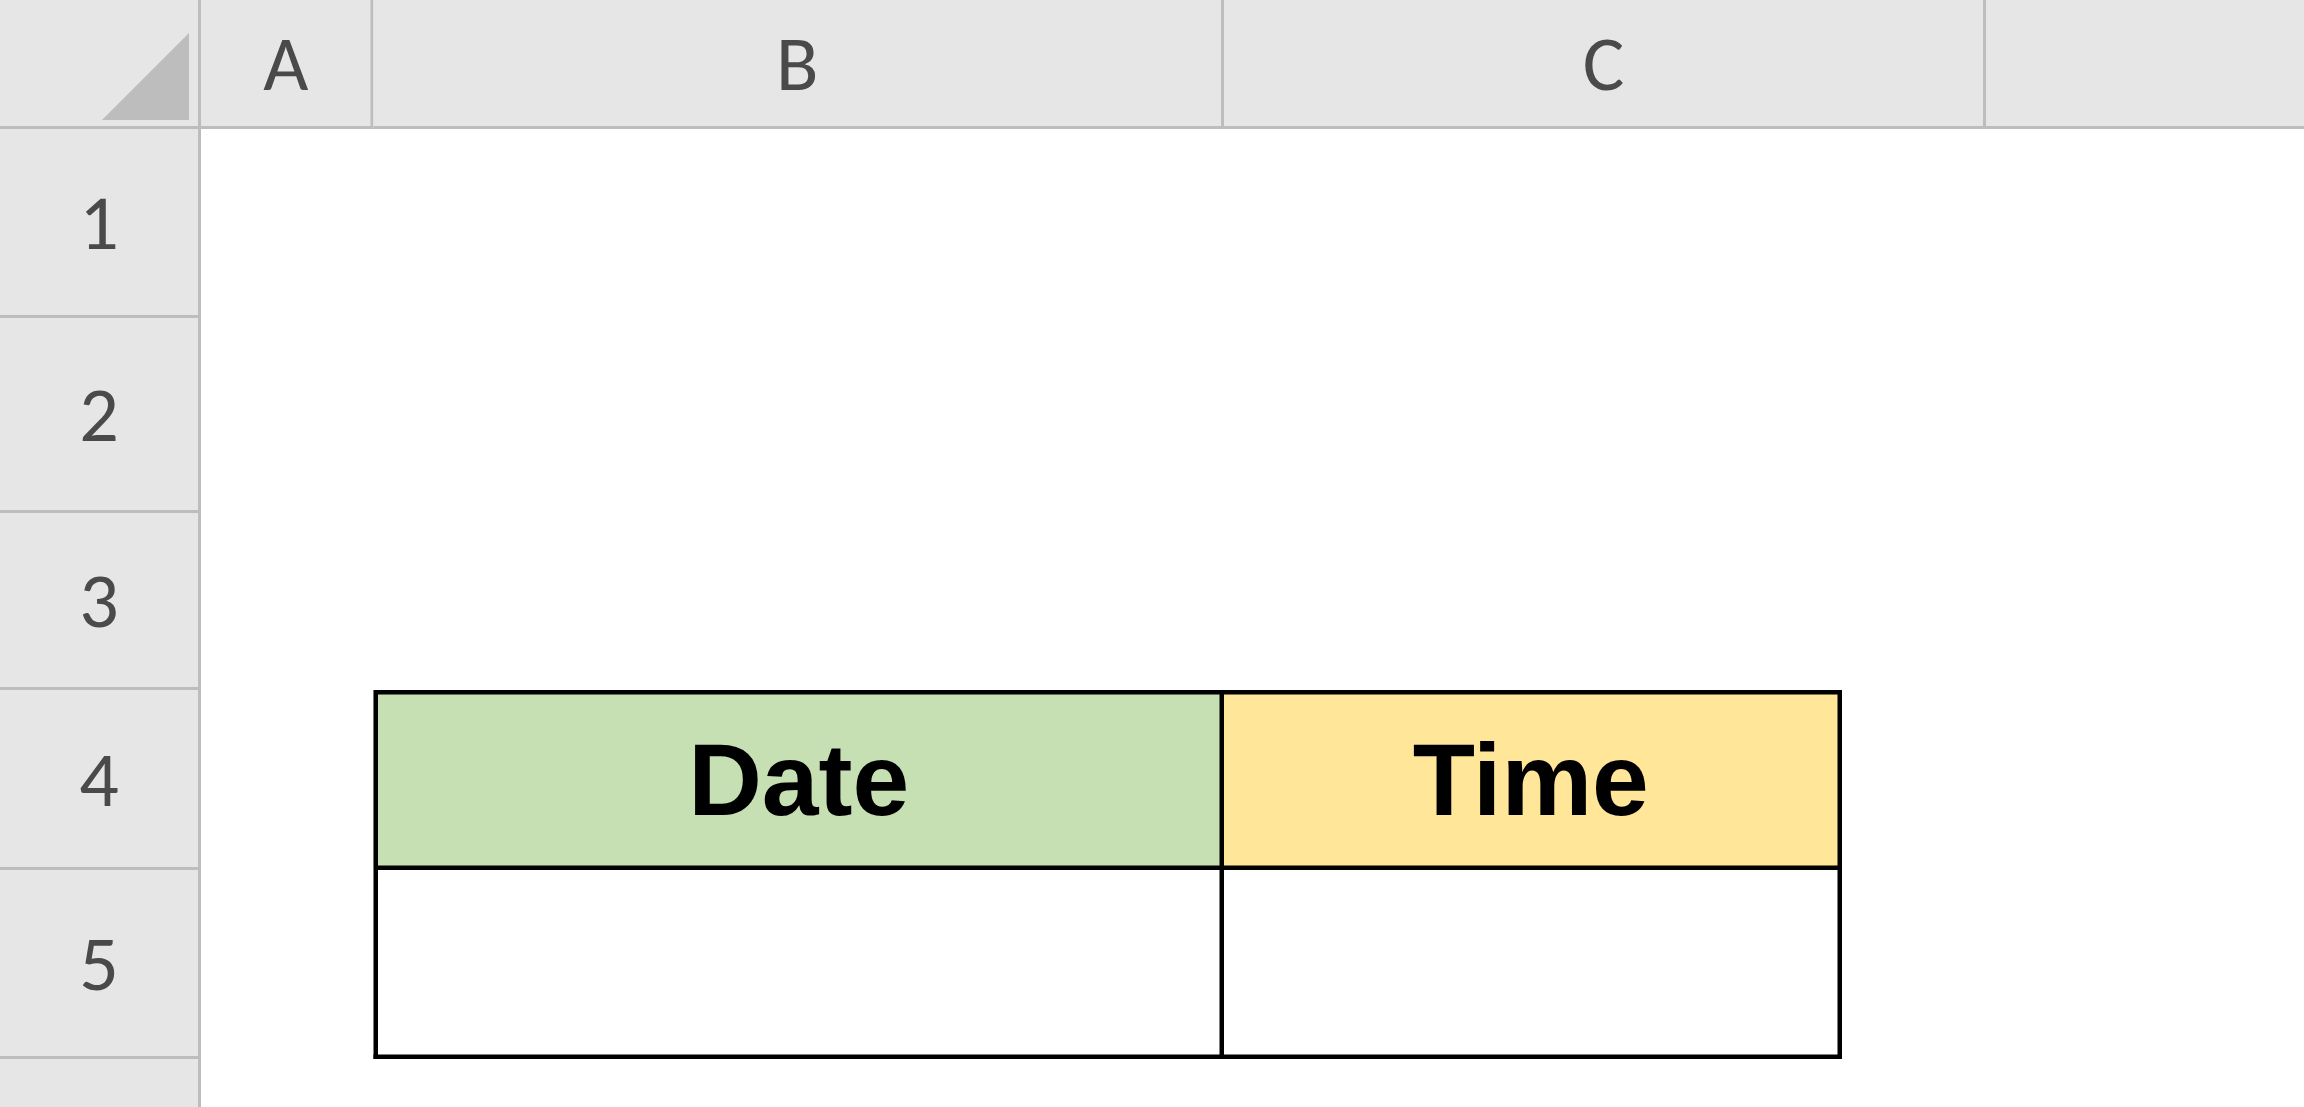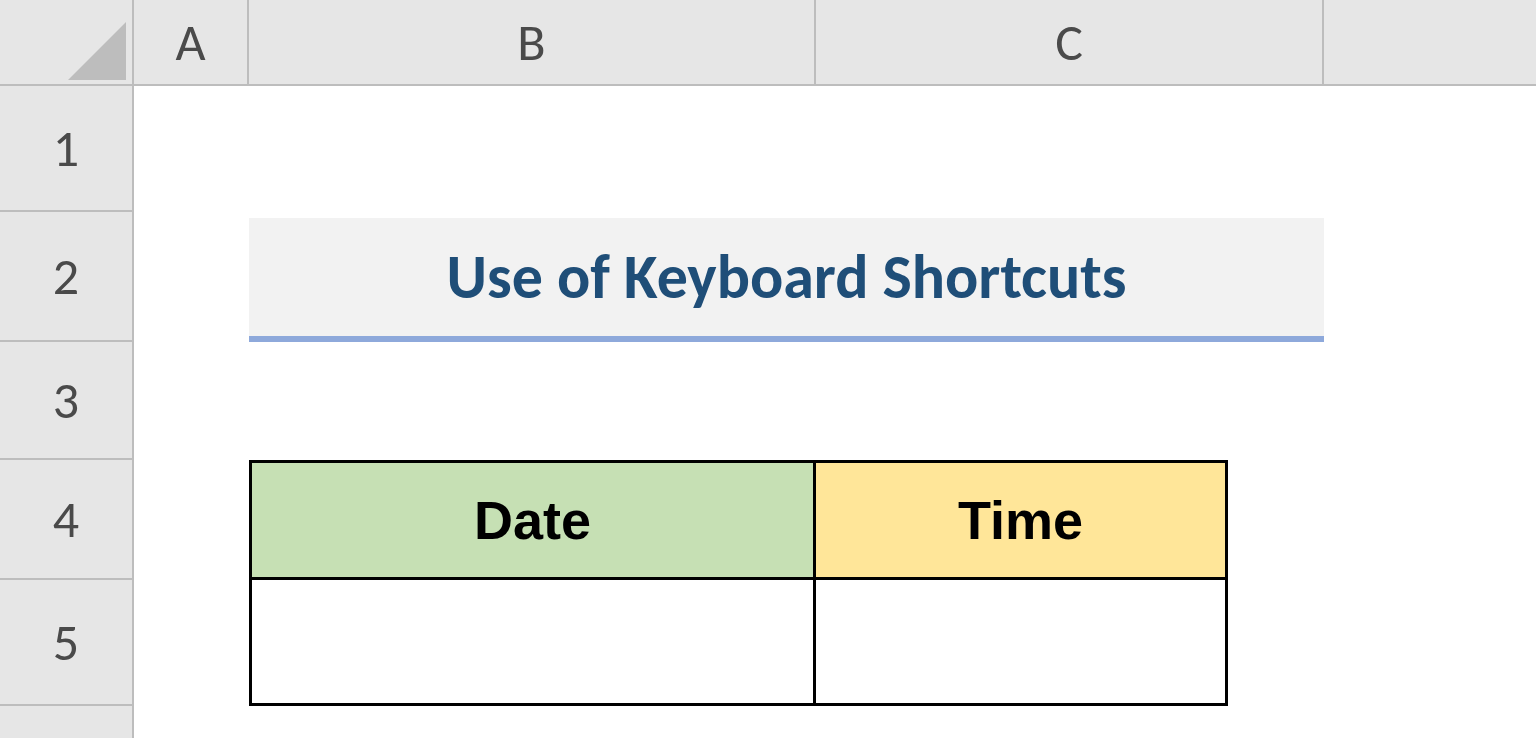--- a/index.html
+++ b/index.html
@@ -100,21 +100,21 @@
     top: 0;
     width: 1075px;
     display: flex;
   }
   .tbl-cell {
     height: 100%;
     border: 3px solid #000;
     display: flex;
     align-items: center;
     justify-content: center;
-    font-size: 54px;
+    font-size: 68px;
     font-weight: 700;
     color: #000;
     font-family: Verdana, Geneva, sans-serif;
   }
   .tbl-date { width: 567px; }
   .tbl-time { width: 412px; border-left: none; }
   .hdr-date { background: #c6e0b4; }
   .hdr-time { background: #ffe699; }
   .data-cell { background: #ffffff; font-weight: 400; }
   .row-4 .tbl, .row-5 .tbl { height: 100%; }
@@ -140,23 +140,20 @@
   <div class="body-row row-1">
     <div class="row-header">1</div>
     <div class="cell cell-A"></div>
     <div class="cell cell-BC"></div>
     <div class="cell cell-rest"></div>
   </div>
 
   <div class="body-row row-2">
     <div class="row-header">2</div>
     <div class="cell cell-A"></div>
-    <div class="cell cell-BC">
-      <div class="title-block">Use of Keyboard Shortcuts</div>
-    </div>
     <div class="cell cell-rest"></div>
   </div>
 
   <div class="body-row row-3">
     <div class="row-header">3</div>
     <div class="cell cell-A"></div>
     <div class="cell cell-BC"></div>
     <div class="cell cell-rest"></div>
   </div>
 

